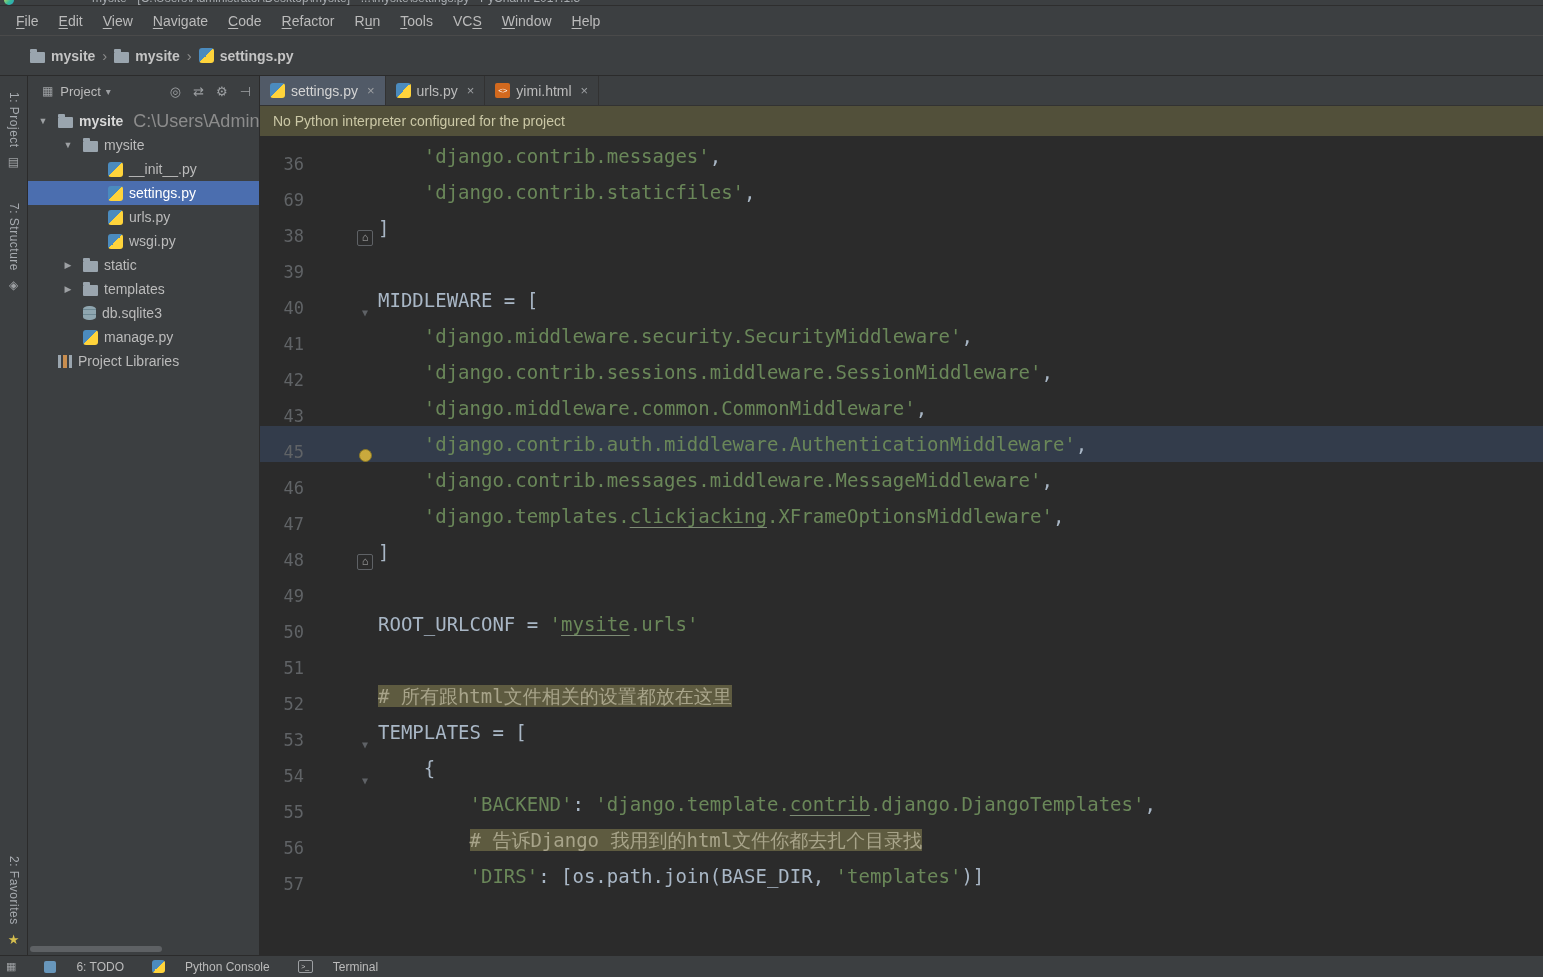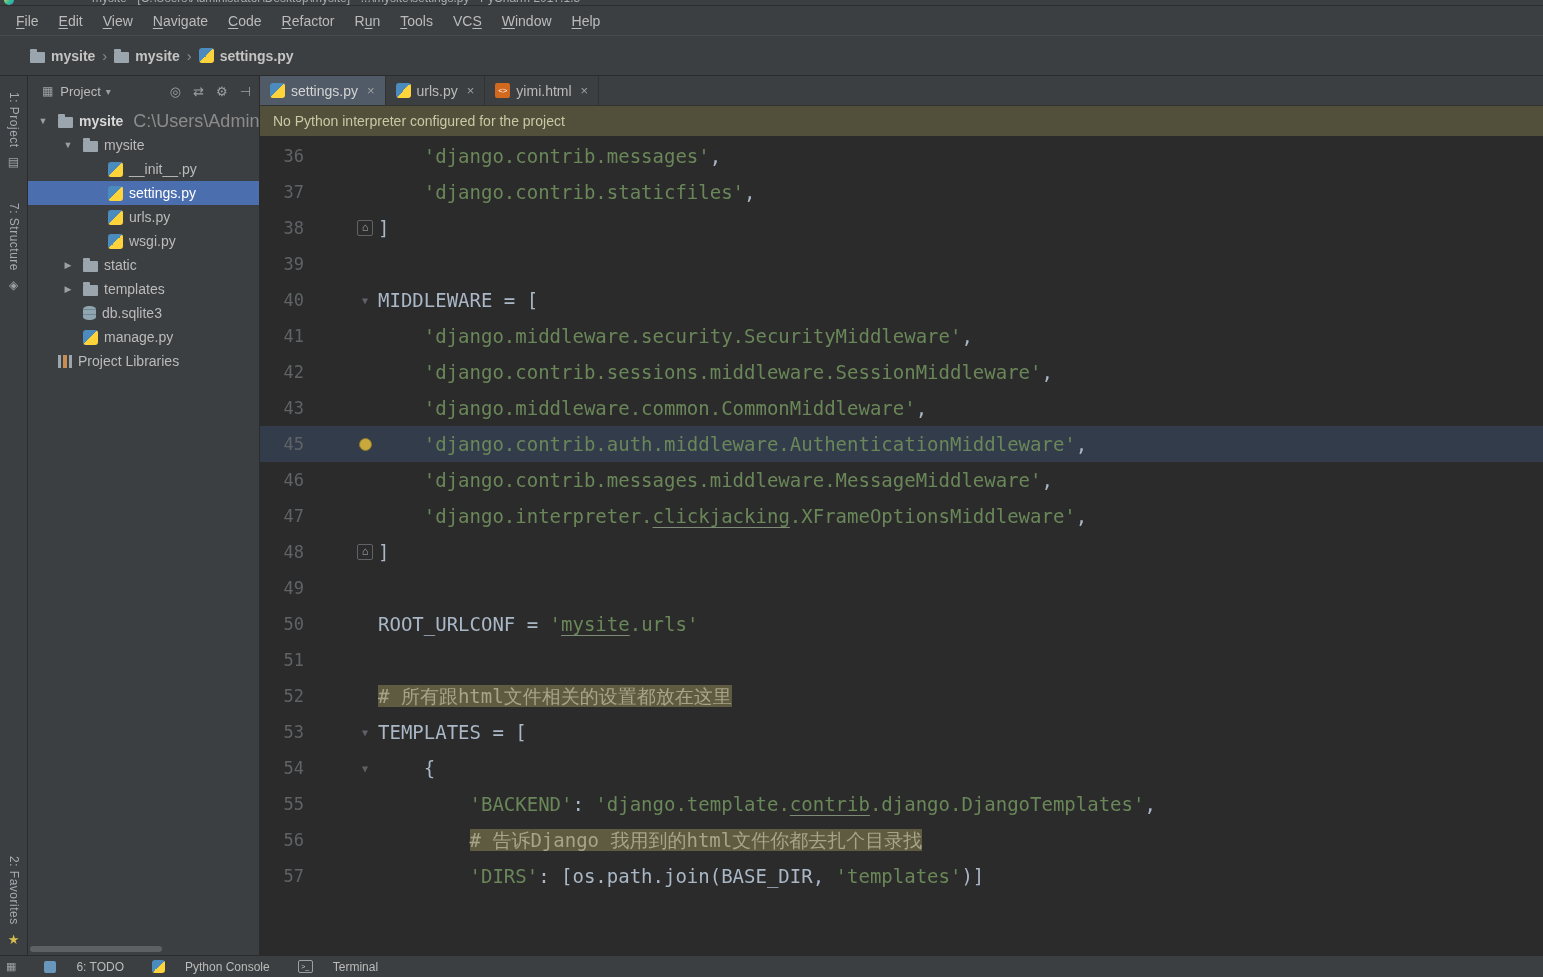--- a/index.html
+++ b/index.html
@@ -50,21 +50,21 @@
   .hscroll-thumb { position:absolute; bottom:3px; left:2px; width:132px; height:6px; border-radius:3px; background:#5E6164; }
   
   .editor { flex:1; min-width:0; display:flex; flex-direction:column; background:#2B2B2B; }
   .tabbar { height:30px; background:#3C3F41; display:flex; align-items:stretch; border-bottom:1px solid #323232; flex:none; }
   .tab { display:flex; align-items:center; gap:6px; padding:0 10px; font-size:14px; color:#BBBBBB; border-right:1px solid #323232; cursor:default; }
   .tab.active { background:#515A67; color:#D4D4D4; }
   .tab-close { color:#9DA0A3; font-size:13px; margin-left:3px; }
   .banner { height:30px; background:var(--banner-bg,#52503A); color:#CBC8A6; display:flex; align-items:center; padding-left:13px; font-size:14px; flex:none; }
   
   .code-area { flex:1; overflow:hidden; font-family:"DejaVu Sans Mono", monospace; font-size:19px; position:relative; padding-top:2px; }
-  .line { height:36px; display:flex; align-items:center; position:relative; }
+  .line { height:36px; display:flex; align-items:flex-end; position:relative; }
   .line.current { background:var(--current-line,#333C4B); }
   .ln { width:44px; flex:none; text-align:right; color:#606366; font-size:17px; }
   .fold { width:26px; margin-left:48px; flex:none; display:flex; align-items:center; justify-content:center; }
   .codetext { white-space:pre; line-height:36px; }
   .seg-p { color:#A9B7C6; }
   .seg-s { color:var(--string-green,#6A8759); }
   .seg-c { color:#808080; }
   .seg-u { text-decoration:underline; text-decoration-color:#7E8B76; text-underline-offset:4px; }
   .seg-hl { background:#5E5B40; color:#A8A48A; }
   .tri { color:#5F6266; font-size:10px; }
@@ -243,21 +243,21 @@
       <div class="banner">
         <span>No Python interpreter configured for the project</span>
       </div>
       <div class="code-area">
           <div class="line">
             <span class="ln">36</span>
             <span class="fold"></span>
             <span class="codetext"><span class="seg seg-p">    </span><span class="seg seg-s">'django.contrib.messages'</span><span class="seg seg-p">,</span></span>
           </div>
           <div class="line">
-            <span class="ln">37</span>
+            <span class="ln">69</span>
             <span class="fold"></span>
             <span class="codetext"><span class="seg seg-p">    </span><span class="seg seg-s">'django.contrib.staticfiles'</span><span class="seg seg-p">,</span></span>
           </div>
           <div class="line">
             <span class="ln">38</span>
             <span class="fold">
               <span class="fend">⌂</span>
             </span>
             <span class="codetext"><span class="seg seg-p">]</span></span>
           </div>
@@ -296,21 +296,21 @@
             <span class="codetext"><span class="seg seg-p">    </span><span class="seg seg-s">'django.contrib.auth.middleware.AuthenticationMiddleware'</span><span class="seg seg-p">,</span></span>
           </div>
           <div class="line">
             <span class="ln">46</span>
             <span class="fold"></span>
             <span class="codetext"><span class="seg seg-p">    </span><span class="seg seg-s">'django.contrib.messages.middleware.MessageMiddleware'</span><span class="seg seg-p">,</span></span>
           </div>
           <div class="line">
             <span class="ln">47</span>
             <span class="fold"></span>
-            <span class="codetext"><span class="seg seg-p">    </span><span class="seg seg-s">'django.interpreter.</span><span class="seg seg-s seg-u">clickjacking</span><span class="seg seg-s">.XFrameOptionsMiddleware'</span><span class="seg seg-p">,</span></span>
+            <span class="codetext"><span class="seg seg-p">    </span><span class="seg seg-s">'django.templates.</span><span class="seg seg-s seg-u">clickjacking</span><span class="seg seg-s">.XFrameOptionsMiddleware'</span><span class="seg seg-p">,</span></span>
           </div>
           <div class="line">
             <span class="ln">48</span>
             <span class="fold">
               <span class="fend">⌂</span>
             </span>
             <span class="codetext"><span class="seg seg-p">]</span></span>
           </div>
           <div class="line">
             <span class="ln">49</span>

